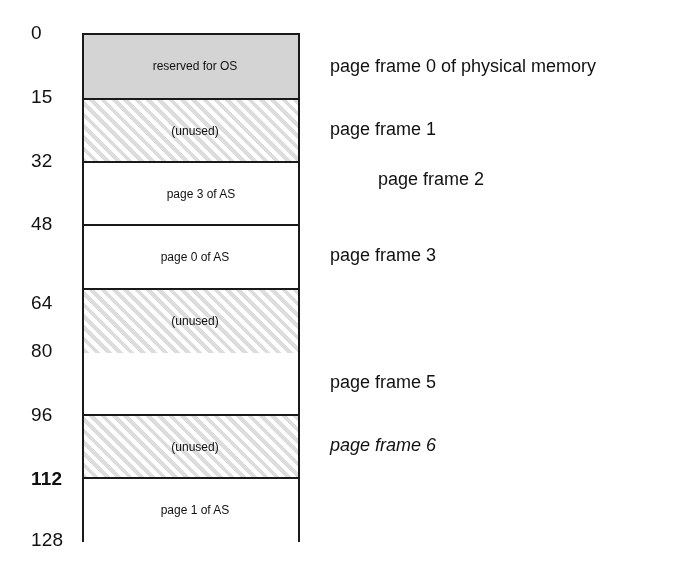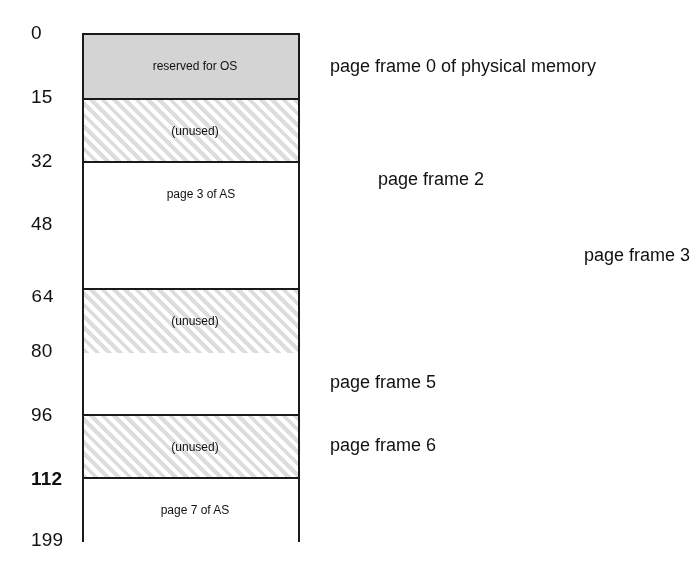--- a/index.html
+++ b/index.html
@@ -117,59 +117,65 @@
 </head>
 <body>
 
 <div id="diagram-root">
 
   <div class="offset-ruler">
       <div class="offset-label" style="top: 22px;">0</div>
       <div class="offset-label" style="top: 86px;">15</div>
       <div class="offset-label" style="top: 150px;">32</div>
       <div class="offset-label" style="top: 213px;">48</div>
-      <div class="offset-label" style="top: 286px; font-family: Liberation Mono, monospace;">64</div>
+      <div class="offset-label" style="top: 292px;">64</div>
       <div class="offset-label" style="top: 340px;">80</div>
       <div class="offset-label" style="top: 404px;">96</div>
       <div class="offset-label" style="top: 468px; font-weight: bold;">112</div>
-      <div class="offset-label" style="top: 529px;">199</div>
+      <div class="offset-label" style="top: 529px;">128</div>
     </div>
 
   <div class="memory-column">
       <div class="frame-row fill-gray" style="top: 0px; height: 63.125px;">
         <div class="frame-text">reserved for OS</div>
       </div>
       <div class="frame-row fill-hatch" style="top: 63.125px; height: 65.125px;">
         <div class="frame-text">(unused)</div>
       </div>
       <div class="frame-row fill-white" style="top: 126.25px; height: 65.125px; padding-left: 12px;">
         <div class="frame-text">page 3 of AS</div>
       </div>
+      <div class="frame-row fill-white" style="top: 189.375px; height: 65.125px;">
+        <div class="frame-text">page 0 of AS</div>
+      </div>
       <div class="frame-row fill-hatch" style="top: 252.5px; height: 65.125px;">
         <div class="frame-text">(unused)</div>
       </div>
       <div class="frame-row fill-hatch" style="top: 378.75px; height: 65.125px;">
         <div class="frame-text">(unused)</div>
       </div>
       <div class="frame-row fill-white" style="top: 441.875px; height: 65.125px;">
-        <div class="frame-text">page 7 of AS</div>
+        <div class="frame-text">page 1 of AS</div>
       </div>
     </div>
 
   <div class="frame-captions">
       <div class="caption-row" style="top: 2px; height: 63.125px;">
         <div class="caption-text">page frame 0 of physical memory</div>
       </div>
+      <div class="caption-row" style="top: 65.125px; height: 63.125px;">
+        <div class="caption-text">page frame 1</div>
+      </div>
       <div class="caption-row" style="top: 115px; height: 63.125px; margin-left: 48px;">
         <div class="caption-text">page frame 2</div>
       </div>
-      <div class="caption-row" style="top: 191.375px; height: 63.125px; justify-content: flex-end;">
+      <div class="caption-row" style="top: 191.375px; height: 63.125px;">
         <div class="caption-text">page frame 3</div>
       </div>
       <div class="caption-row" style="top: 317.625px; height: 63.125px;">
         <div class="caption-text">page frame 5</div>
       </div>
-      <div class="caption-row" style="top: 380.75px; height: 63.125px;">
+      <div class="caption-row" style="top: 380.75px; height: 63.125px; font-style: italic;">
         <div class="caption-text">page frame 6</div>
       </div>
     </div>
 
 </div>
 
 </body></html>

